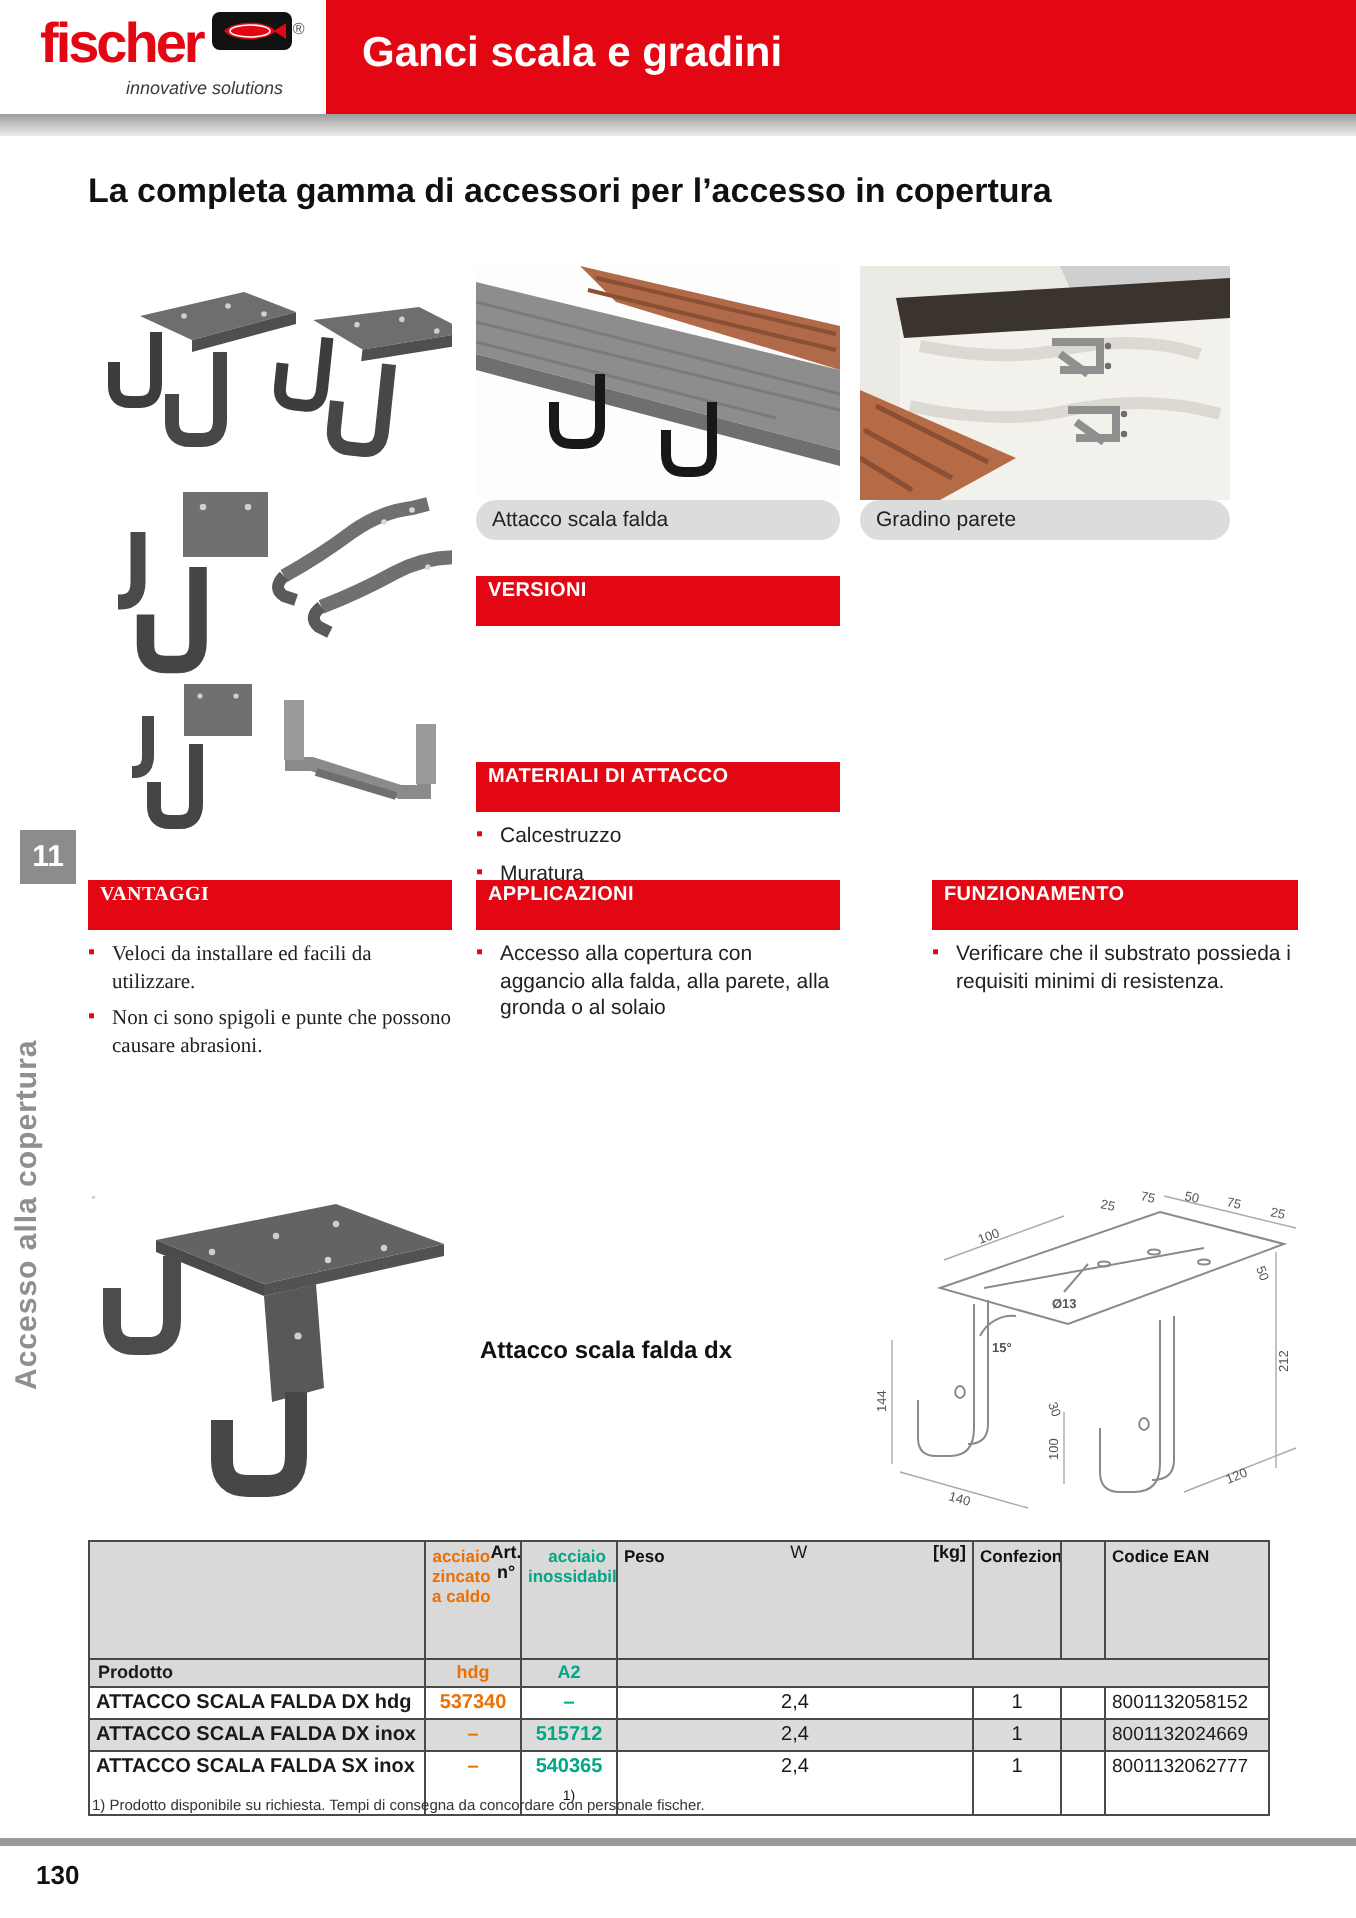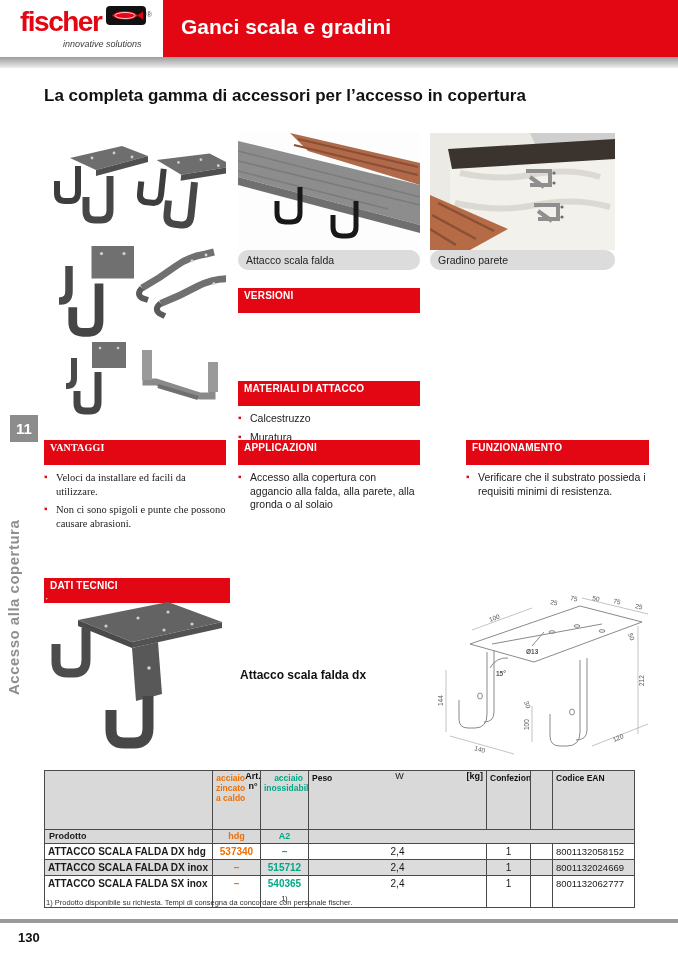--- a/index.html
+++ b/index.html
@@ -219,23 +219,20 @@
     </ul>
   </div>
 
   <div id="funzionamento" class="section">
     <div class="sec-bar">FUNZIONAMENTO</div>
     <ul class="sec-list">
       <li>Verificare che il substrato possieda i requisiti minimi di resistenza.</li>
     </ul>
   </div>
 
-  <div id="dati-tecnici" class="section">
-    <div class="sec-bar">DATI TECNICI</div>
-  </div>
 
   <div class="product-photo">
     <svg width="188" height="165" viewBox="0 0 188 165">
       <polygon points="32,22 122,4 176,24 86,44" fill="#636363"></polygon>
       <polygon points="32,22 86,44 86,50 32,28" fill="#4a4a4a"></polygon>
       <polygon points="86,44 176,24 176,30 86,50" fill="#525252"></polygon>
       <g fill="#cfcfcf">
           <circle cx="60,28" r="1.6"></circle>
           <circle cx="60" cy="28" r="1.6"></circle>
           <circle cx="92" cy="20" r="1.6"></circle>

